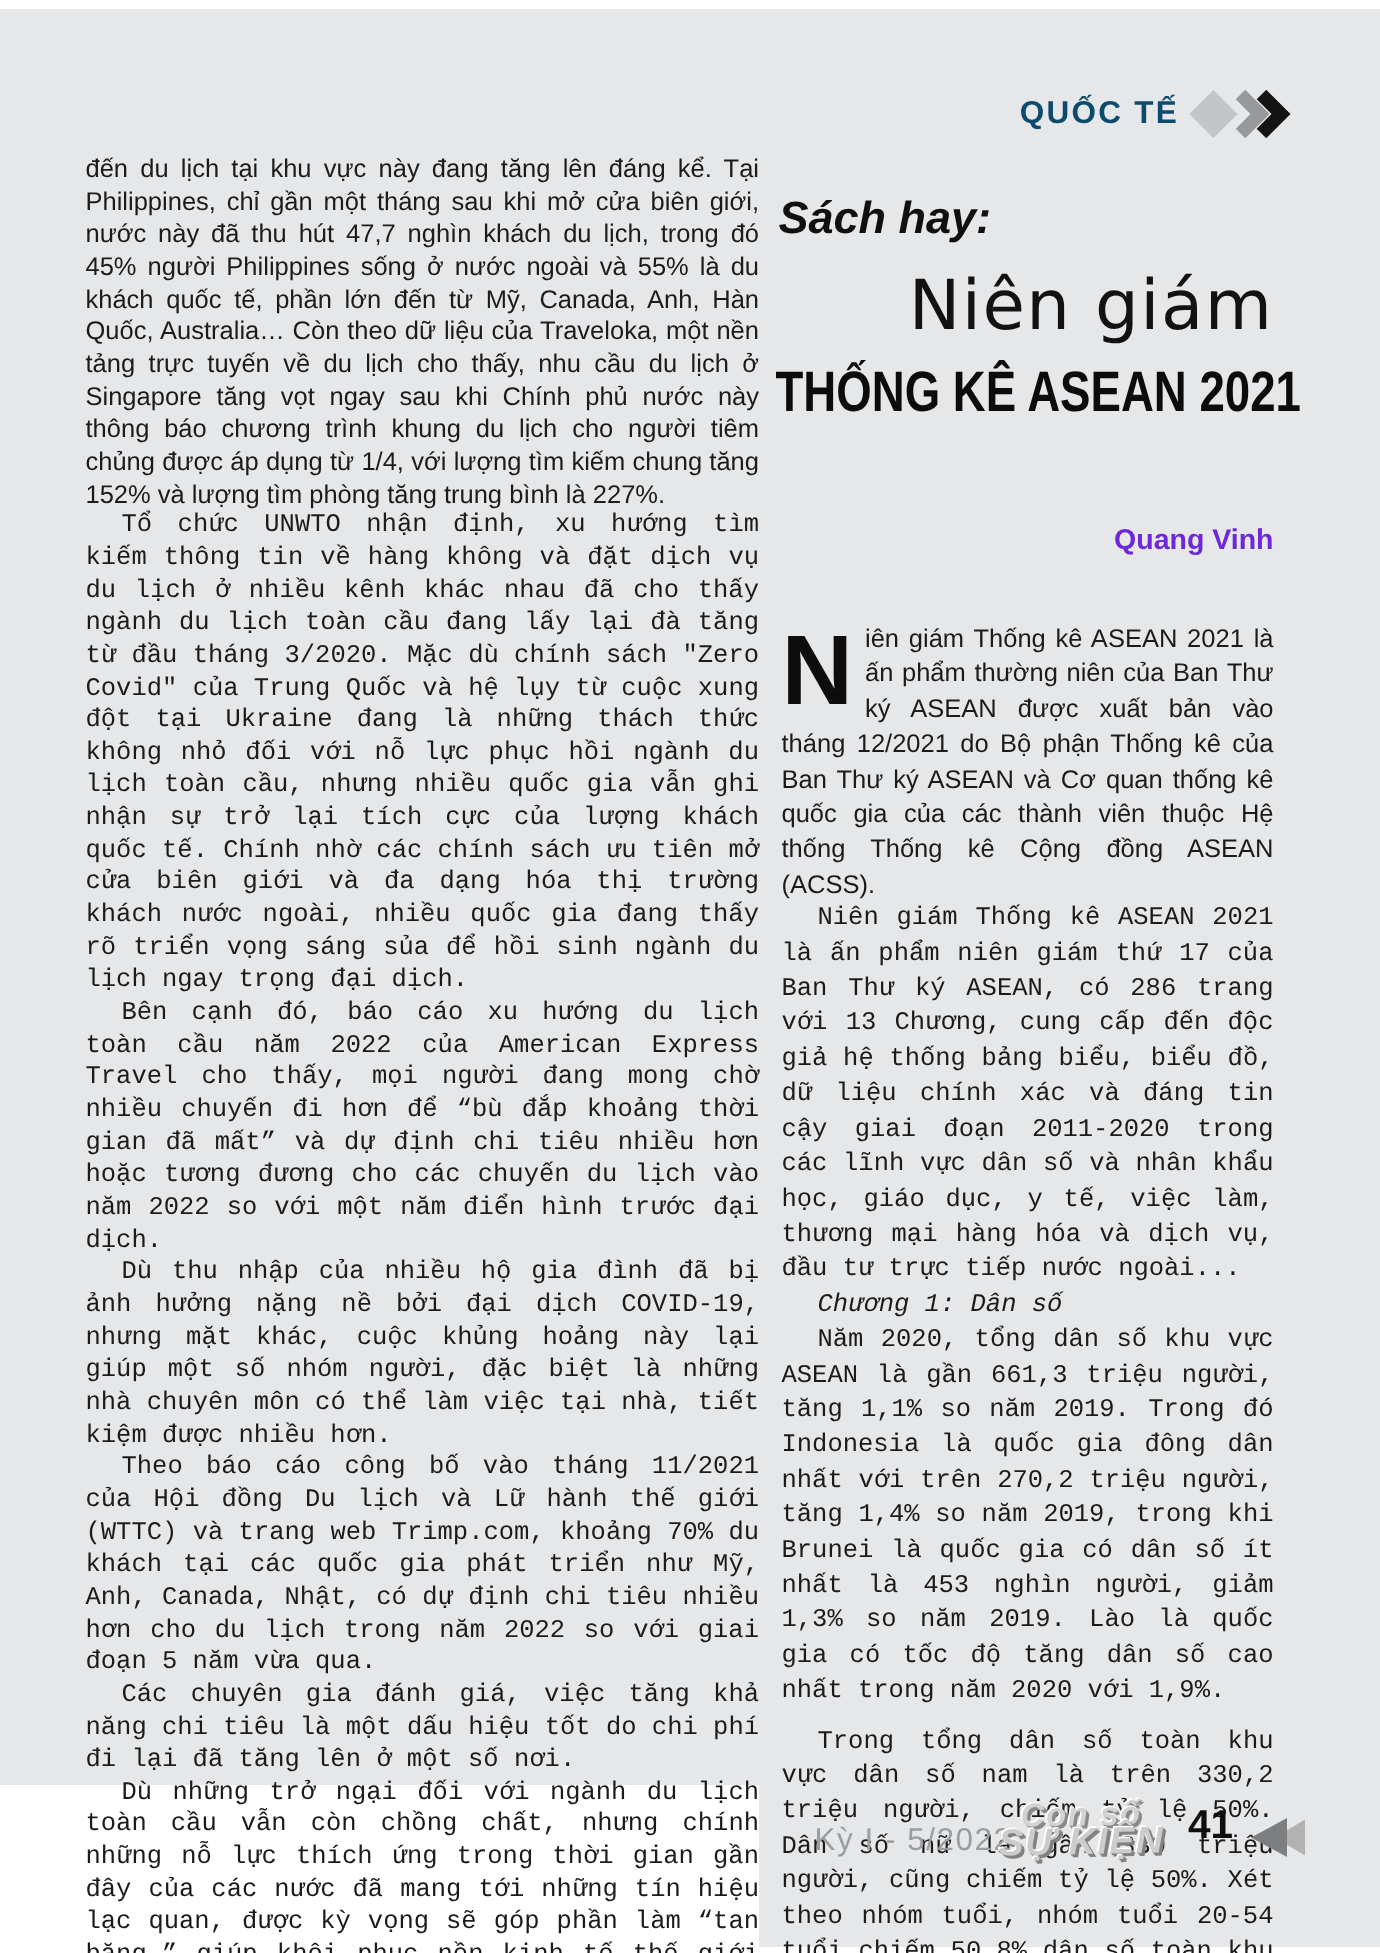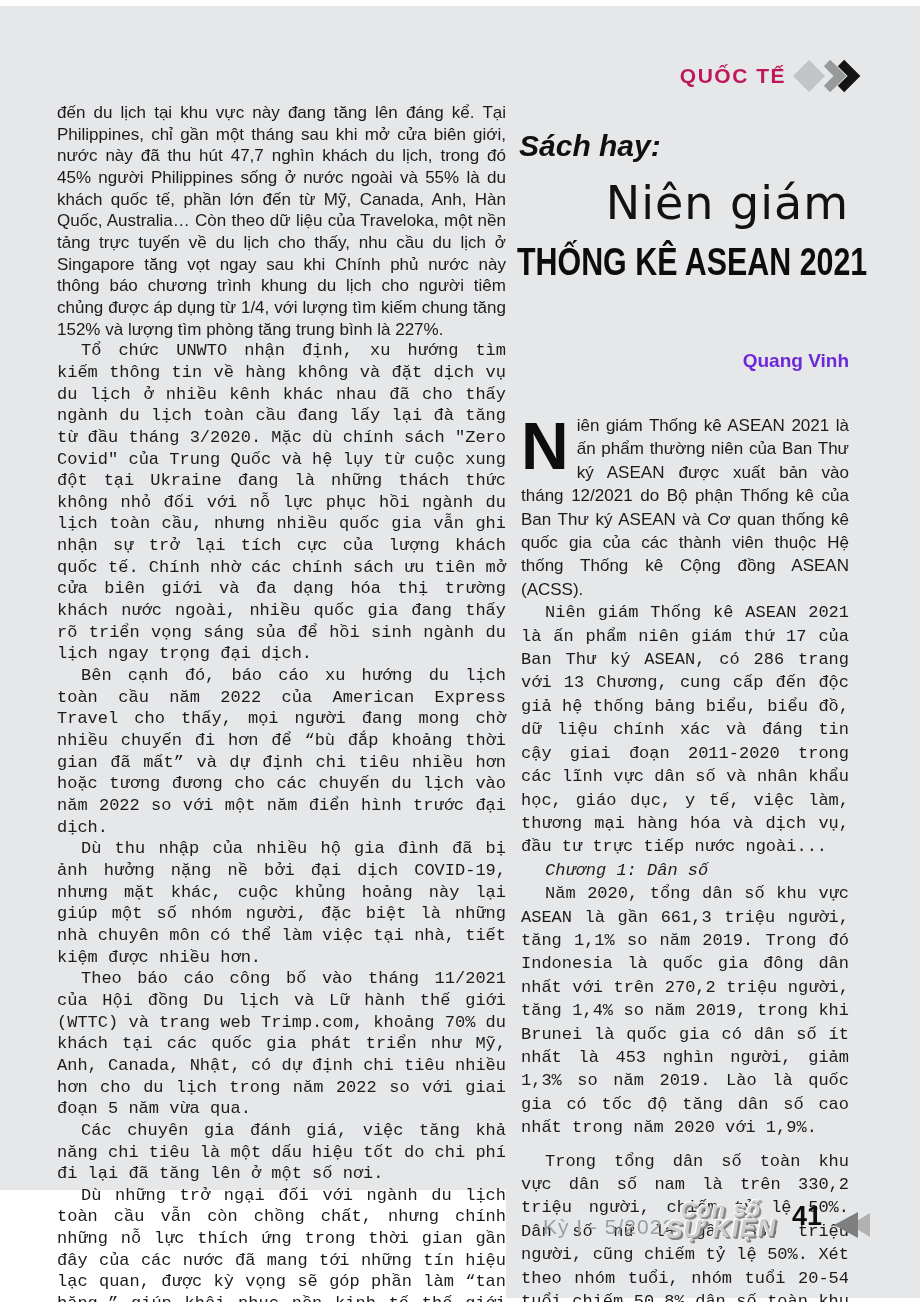--- a/index.html
+++ b/index.html
@@ -3,21 +3,21 @@
 <meta charset="utf-8">
 <style>
   html,body{margin:0;padding:0;}
   .canvas{position:relative;width:920px;height:1302px;background:#ffffff;overflow:hidden;
           font-family:"Liberation Sans",sans-serif;color:#1b1b1b;}
   .page-bg{position:absolute;left:0;right:0;top:6px;bottom:4px;background:#e6e7e9;}
   .white-patch-bl{position:absolute;left:0;top:1190px;width:506px;height:112px;background:#ffffff;}
 
   
   .section-header{position:absolute;top:58px;right:54px;display:flex;align-items:center;gap:6px;}
-  .section-label{color:#be185d;font-weight:bold;font-size:21px;letter-spacing:1.5px;}
+  .section-label{color:#0c4a6e;font-weight:bold;font-size:21px;letter-spacing:1.5px;}
   .section-icon{display:block;}
 
   
   .left-col{position:absolute;left:57px;top:102px;width:449px;font-size:17px;line-height:21.65px;
             text-align:justify;}
   .left-col p,.right-col p{margin:0;}
   p.indent{text-indent:24px;font-family:Liberation Mono, monospace;}
   p.gap{margin-top:10px;}
 
   

